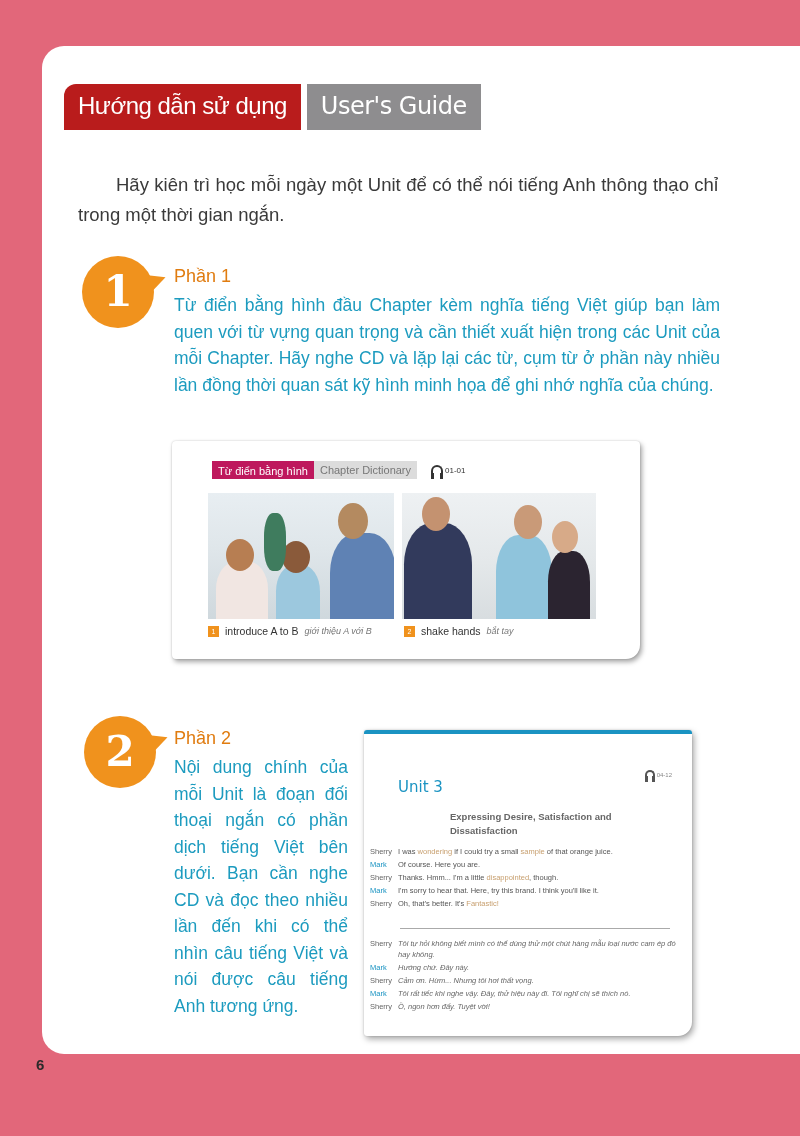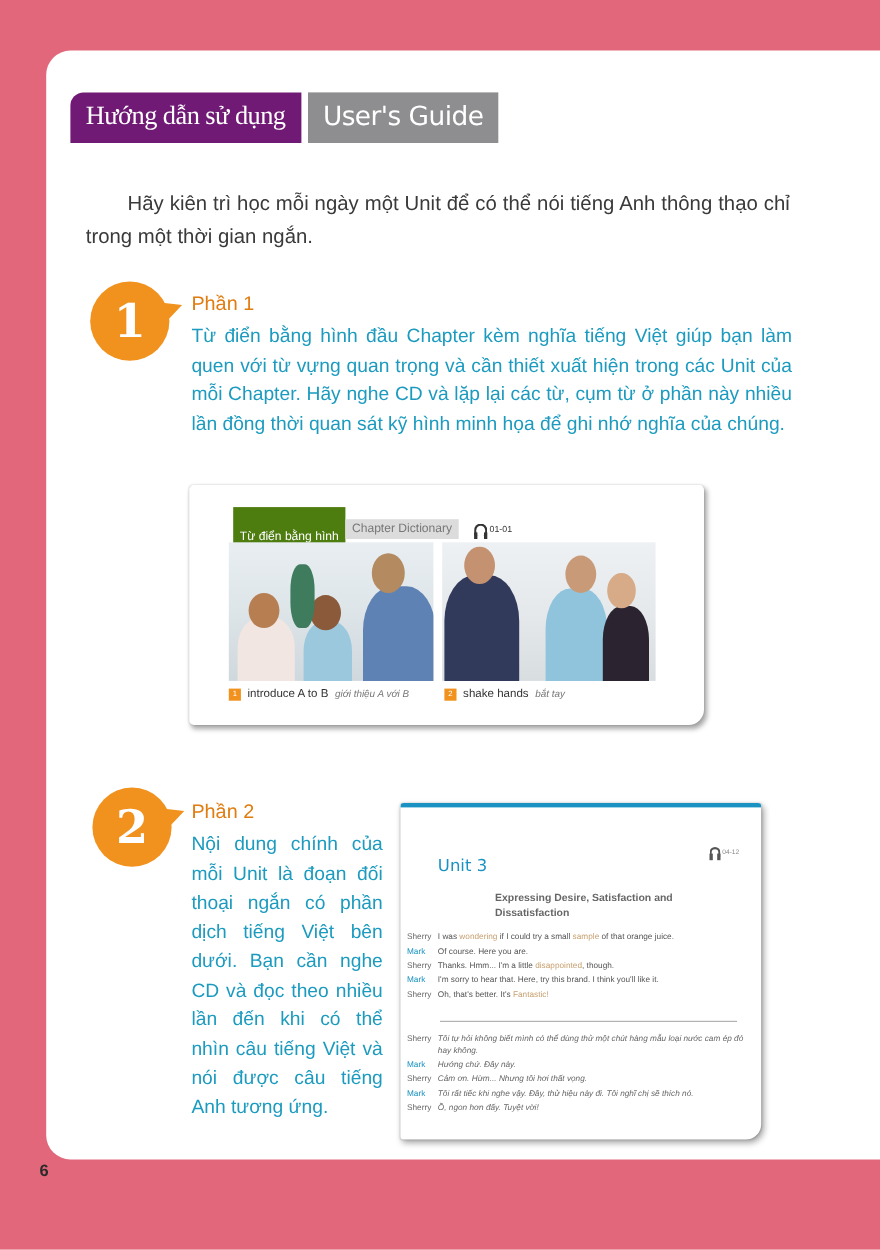--- a/index.html
+++ b/index.html
@@ -20,23 +20,23 @@
     position: absolute;
     left: 36px; top: 1056px;
     font-family: "Liberation Sans", sans-serif;
     font-weight: bold;
     font-size: 15px;
     color: #2a2a2a;
   }
   
   .title-row { position: absolute; left: 64px; top: 84px; display: flex; gap: 6px; }
   .title-vi {
-    background: #701a75;
+    background: #b91c1c;
     color: #fff;
-    font-family: Liberation Serif, serif;
+    font-family: Liberation Sans, sans-serif;
     font-size: 24px;
     padding: 4px 14px 6px 14px;
     height: 46px;
     line-height: 36px;
     border-radius: 12px 0 0 0;
     letter-spacing: -0.5px;
   }
   .title-en {
     background: #8e8d8f;
     color: #fff;
@@ -99,23 +99,23 @@
   .pd-box {
     position: absolute;
     left: 172px; top: 441px;
     width: 468px; height: 218px;
     background: #fff;
     border-radius: 4px 4px 14px 4px;
     box-shadow: 2px 3px 5px rgba(0,0,0,0.35), 0 0 2px rgba(0,0,0,0.2);
   }
   .pd-header { position: absolute; left: 40px; top: 20px; display: flex; align-items: center; }
   .pd-tag-vi {
-    background: #4d7c0f; color: #fff;
+    background: #be185d; color: #fff;
     font-family: "Liberation Sans", sans-serif; font-size: 11px;
-    padding: 20px 6px; height: 18px; line-height: 14px;
+    padding: 3px 6px; height: 18px; line-height: 14px;
   }
   .pd-tag-en {
     background: #dcdcdc; color: #777;
     font-family: "Liberation Sans", sans-serif; font-size: 11px;
     padding: 2px 6px; height: 18px; line-height: 14px;
   }
   .audio-ref {
     margin-left: 14px;
     display: flex; align-items: center; gap: 2px;
     font-family: "Liberation Sans", sans-serif; font-size: 8px; color: #333;

